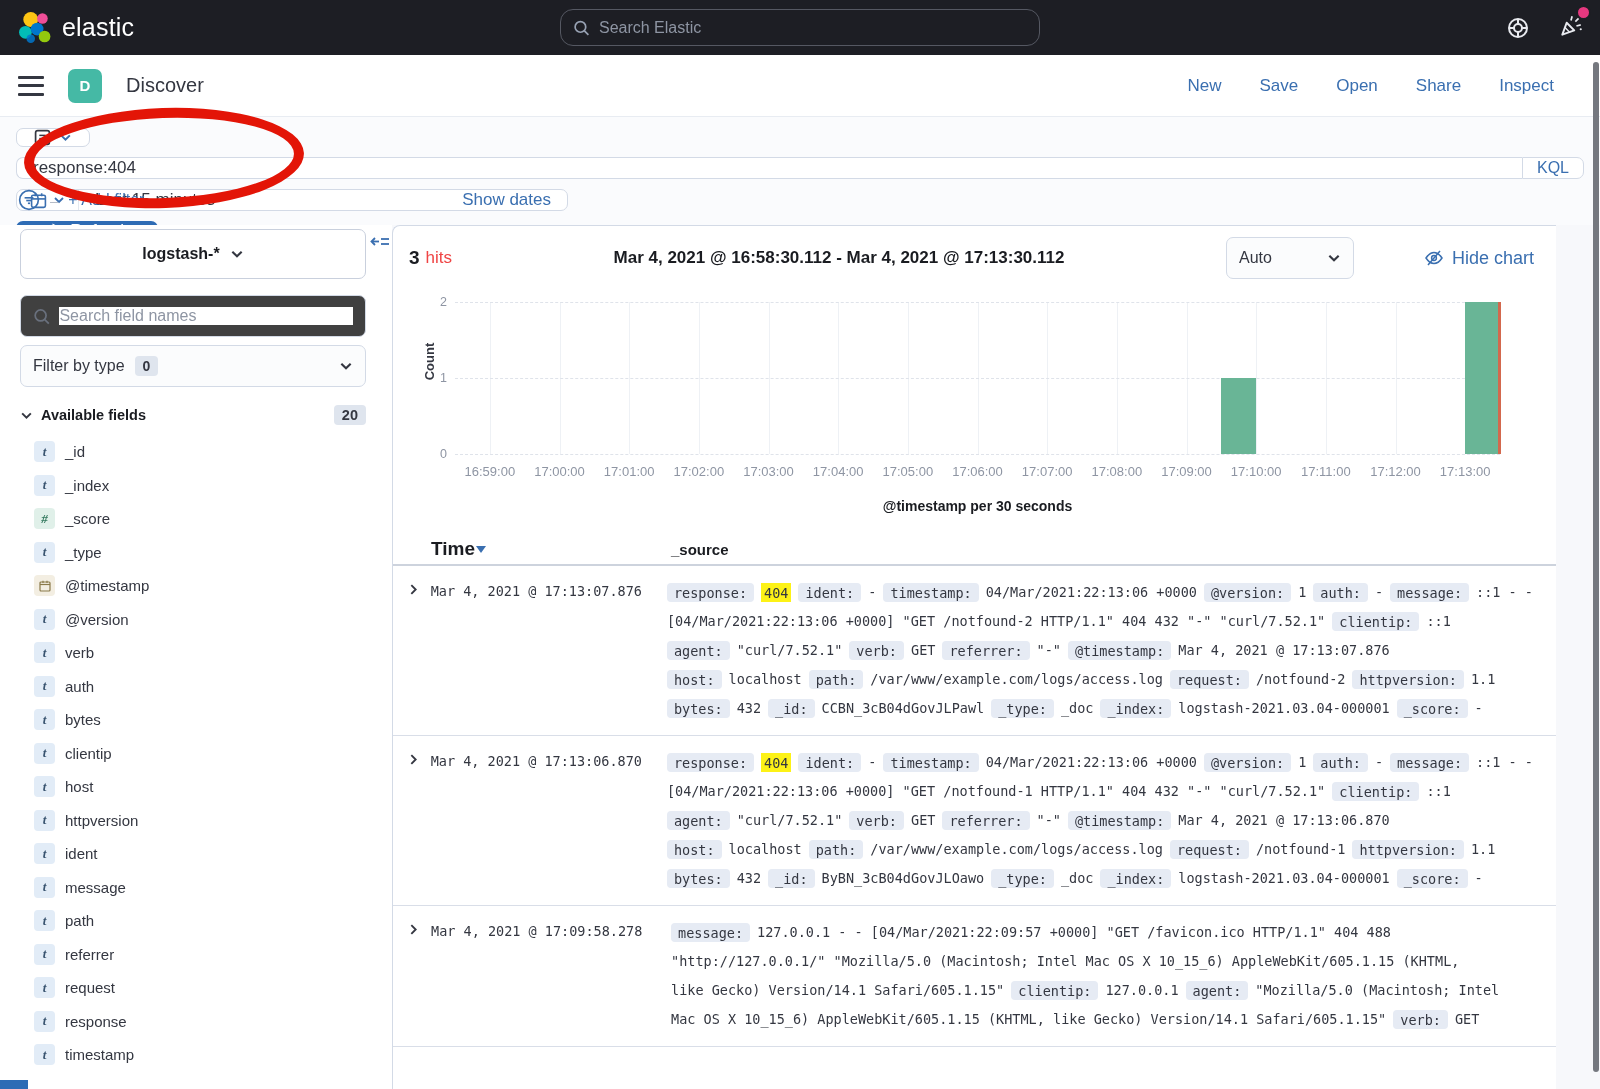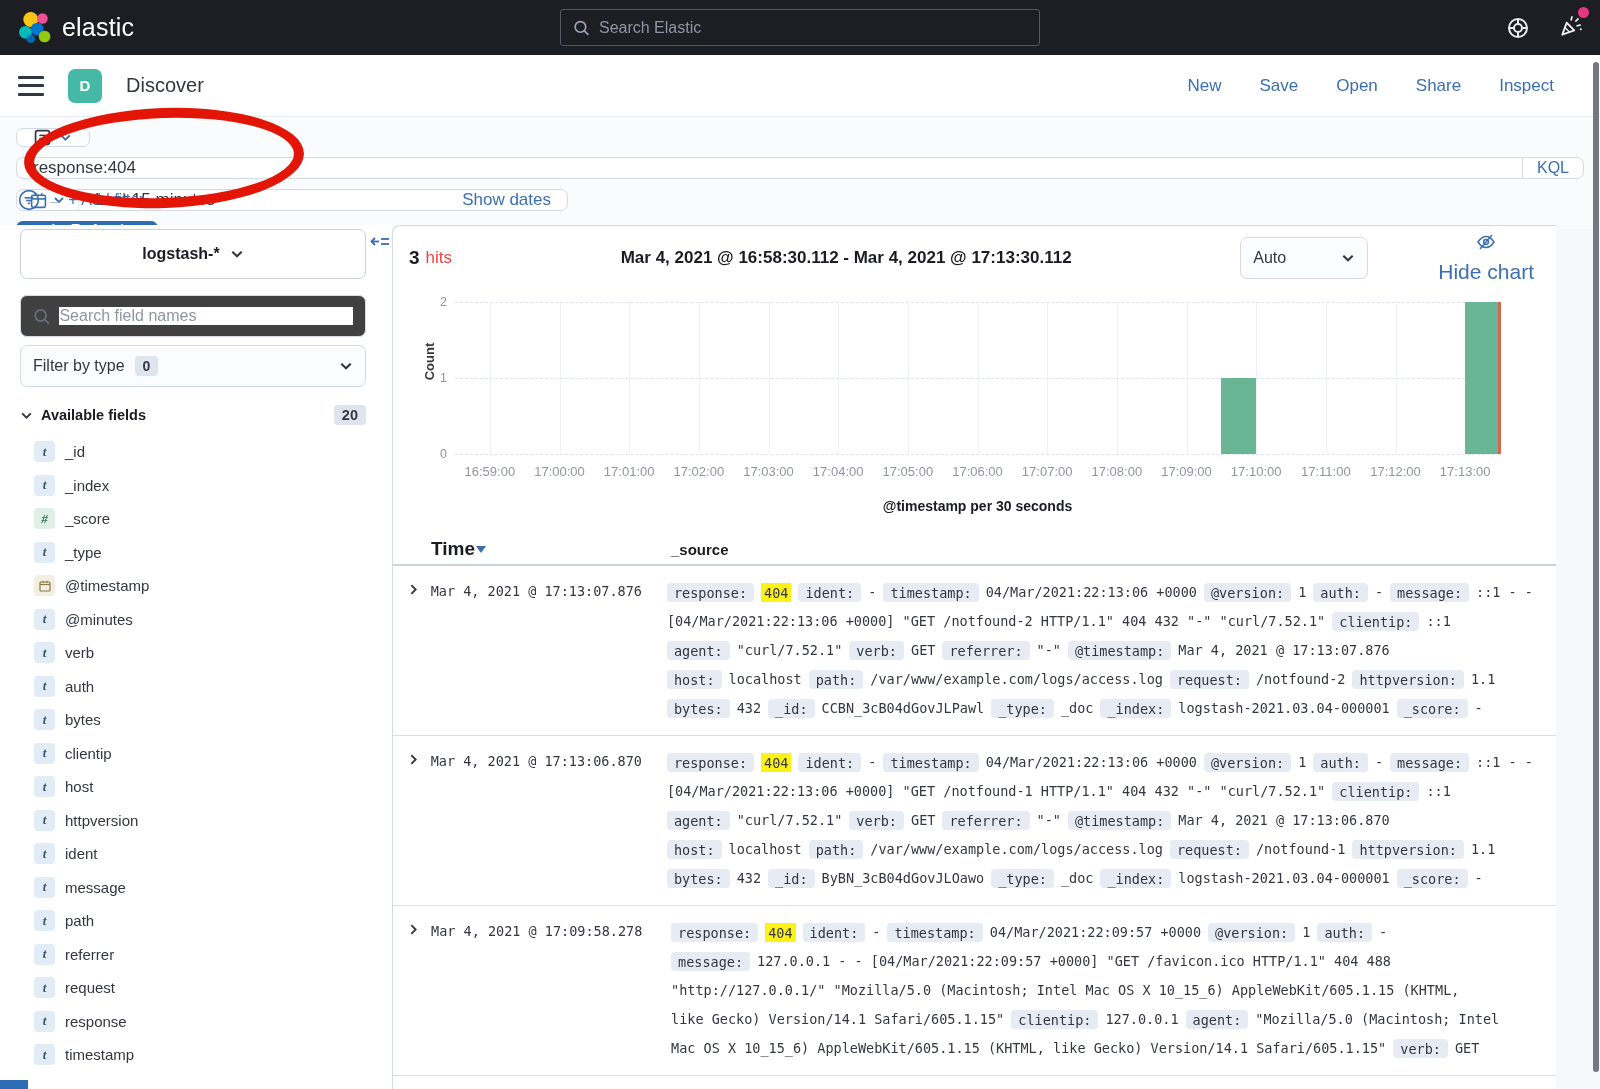--- a/index.html
+++ b/index.html
@@ -5,21 +5,21 @@
   * { margin:0; padding:0; box-sizing:border-box; }
   html,body { width:1600px; height:1089px; overflow:hidden; background:#f7f8fb;
     font-family:"Liberation Sans", sans-serif; color:#343741; }
 
   
   .topbar { position:absolute; left:0; top:0; width:1600px; height:55px; background:#1d1e24;
     display:flex; align-items:center; padding:0 18px; z-index:5; }
   .brand { display:flex; align-items:center; gap:10px; }
   .brand-text { color:#fff; font-size:25px; font-weight:400; letter-spacing:.2px; }
   .global-search { position:absolute; left:560px; top:9px; width:480px; height:37px;
-    background:#1d1e24; border:1px solid #555862; border-radius:3px; display:flex; align-items:center;
+    background:#1d1e24; border:1px solid #555862; border-radius:13px; display:flex; align-items:center;
     padding:0 12px; gap:9px; }
   .global-search input { background:transparent; border:none; outline:none; color:#d6dae2;
     font-size:16px; width:100%; font-family:"Liberation Sans", sans-serif; }
   .global-search input::placeholder { color:#8e95a3; }
   .topbar-right { position:absolute; right:16px; top:0; height:55px; display:flex; align-items:center; gap:28px; }
   .news-wrap { position:relative; }
   .news-dot { position:absolute; right:-7px; top:-8px; width:15px; height:15px; border-radius:50%;
     background:#e6387f; border:2px solid #1d1e24; }
 
   
@@ -93,21 +93,21 @@
   .main-panel { position:absolute; left:392px; top:0; width:1164px; height:100%;
     background:#fff; border:1px solid #d3dae6; border-right:none; border-bottom:none; border-radius:8px 0 0 0; }
   .hits-row { height:64px; display:flex; align-items:center; padding:0 22px 0 16px; }
   .hits-count { font-weight:700; font-size:19px; color:#1a1c21; }
   .hits-label { font-size:17px; color:#ef4444; margin-left:6px; }
   .range-title { flex:1; text-align:center; font-weight:700; font-size:17px; color:#1a1c21; }
   .interval-select { width:128px; height:42px; border:1px solid #d3dae6; border-radius:7px; background:#fbfcfd;
     display:flex; align-items:center; padding:0 12px; gap:8px; cursor:pointer; margin-right:70px;}
   .interval-select span { font-size:16px; color:#343741; }
   .interval-select svg { margin-left:auto; }
-  .hide-chart { display:flex; align-items:center; gap:8px; color:#3a6fb0; font-size:21px; cursor:pointer;flex-direction:column; }
+  .hide-chart { display:flex; align-items:center; gap:8px; color:#3a6fb0; font-size:18px; cursor:pointer; }
 
   
   .chart-wrap { position:relative; height:230px; margin-top:4px; }
   .y-axis-title { position:absolute; left:6px; top:60px; transform:rotate(-90deg); transform-origin:center;
     font-weight:700; font-size:13px; color:#343741; width:60px; text-align:center;}
   .plot { position:absolute; left:62px; right:56px; top:8px; height:152px; }
   .gridline-v { position:absolute; top:0; bottom:0; width:1px; background:#eef1f5; }
   .gridline-h { position:absolute; left:0; right:0; border-top:1px dashed #dfe3ea; }
   .ytick { position:absolute; left:-28px; width:20px; text-align:right; font-size:12.5px; color:#8e95a3; transform:translateY(-50%); }
   .bar { position:absolute; bottom:0; background:#69b596; cursor:pointer; }
@@ -311,21 +311,21 @@
               <rect x="1" y="2" width="10" height="9" rx="1" fill="none" stroke="#8a7a4a" stroke-width="1.2"></rect>
               <line x1="1" y1="4.5" x2="11" y2="4.5" stroke="#8a7a4a" stroke-width="1.2"></line>
               <line x1="4" y1="0.8" x2="4" y2="3" stroke="#8a7a4a" stroke-width="1.2"></line>
               <line x1="8" y1="0.8" x2="8" y2="3" stroke="#8a7a4a" stroke-width="1.2"></line>
             </svg>
           </span>
           <span class="field-name">@timestamp</span>
         </div>
         <div class="field-item">
           <span class="type-badge type-string">t</span>
-          <span class="field-name">@minutes</span>
+          <span class="field-name">@version</span>
         </div>
         <div class="field-item">
           <span class="type-badge type-string">t</span>
           <span class="field-name">verb</span>
         </div>
         <div class="field-item">
           <span class="type-badge type-string">t</span>
           <span class="field-name">auth</span>
         </div>
         <div class="field-item">
@@ -479,21 +479,20 @@
               <div class="src-line"><span class="src-badge">host:</span><span>localhost</span><span class="src-badge">path:</span><span>/var/www/example.com/logs/access.log</span><span class="src-badge">request:</span><span>/notfound-1</span><span class="src-badge">httpversion:</span><span>1.1</span></div>
               <div class="src-line"><span class="src-badge">bytes:</span><span>432</span><span class="src-badge">_id:</span><span>ByBN_3cB04dGovJLOawo</span><span class="src-badge">_type:</span><span>_doc</span><span class="src-badge">_index:</span><span>logstash-2021.03.04-000001</span><span class="src-badge">_score:</span><span>-</span></div>
             </div>
           </div>
           <div class="doc-row">
             <div class="expand-cell"><svg width="13" height="13" viewBox="0 0 12 12">
                 <polyline points="4,2 8,6 4,10" fill="none" stroke="#343741" stroke-width="1.7"></polyline>
               </svg></div>
             <div class="time-cell">Mar 4, 2021 @ 17:09:58.278</div>
             <div class="source-cell">
-              <div class="src-line"><span class="src-badge">response:</span><span class="src-hl">404</span><span class="src-badge">ident:</span><span>-</span><span class="src-badge">timestamp:</span><span>04/Mar/2021:22:09:57 +0000</span><span class="src-badge">@version:</span><span>1</span><span class="src-badge">auth:</span><span>-</span></div>
               <div class="src-line"><span class="src-badge">message:</span><span>127.0.0.1 - - [04/Mar/2021:22:09:57 +0000] "GET /favicon.ico HTTP/1.1" 404 488</span></div>
               <div class="src-line"><span>"http://127.0.0.1/" "Mozilla/5.0 (Macintosh; Intel Mac OS X 10_15_6) AppleWebKit/605.1.15 (KHTML,</span></div>
               <div class="src-line"><span>like Gecko) Version/14.1 Safari/605.1.15"</span><span class="src-badge">clientip:</span><span>127.0.0.1</span><span class="src-badge">agent:</span><span>"Mozilla/5.0 (Macintosh; Intel</span></div>
               <div class="src-line"><span>Mac OS X 10_15_6) AppleWebKit/605.1.15 (KHTML, like Gecko) Version/14.1 Safari/605.1.15"</span><span class="src-badge">verb:</span><span>GET</span></div>
             </div>
           </div>
         </div>
     </div>
   </div>
 </div>

